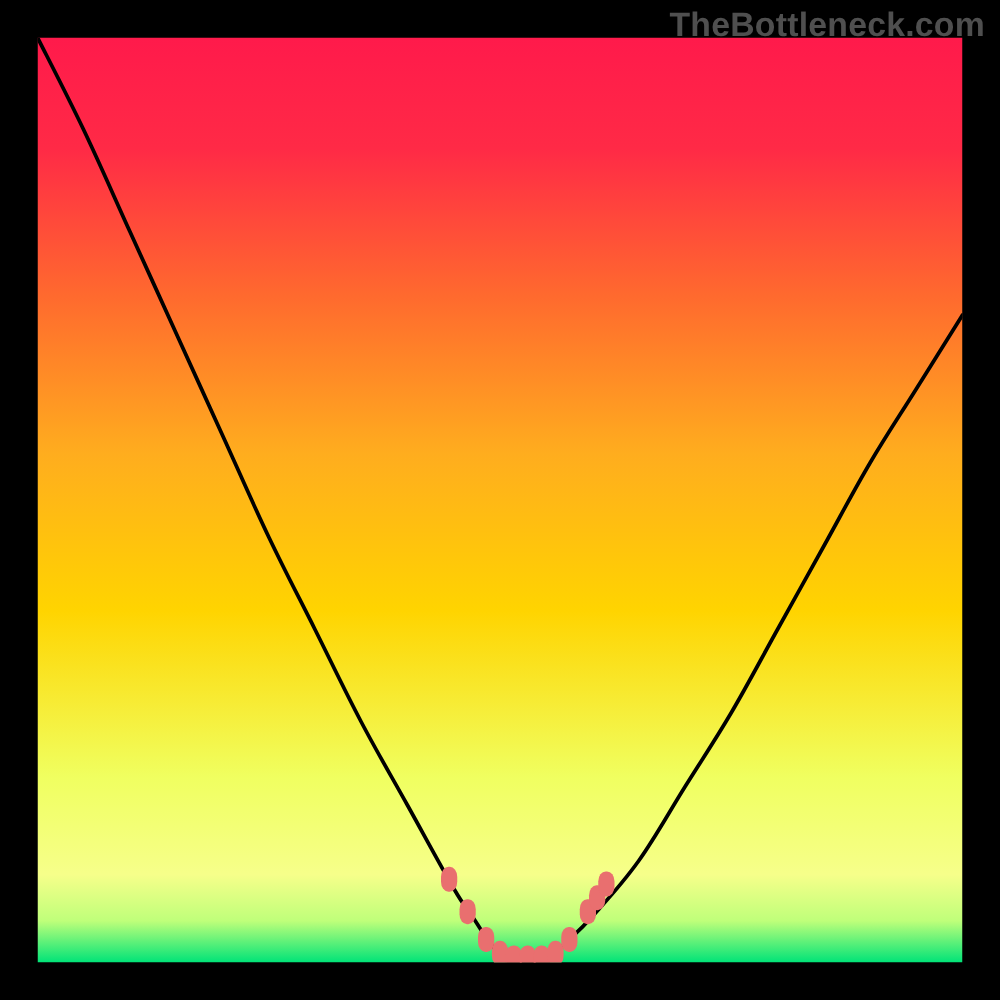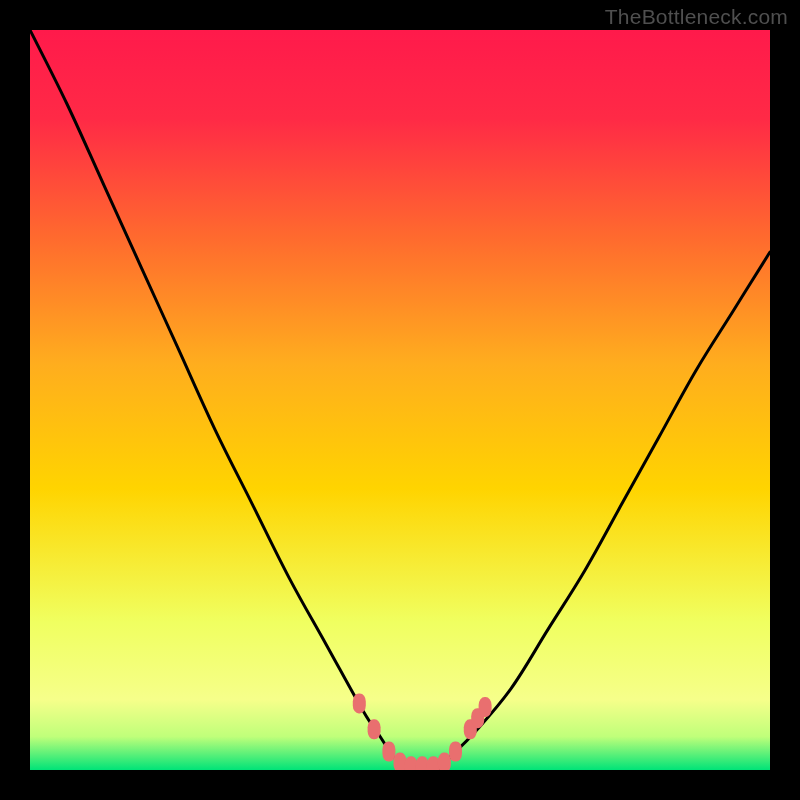--- a/index.html
+++ b/index.html
@@ -28,22 +28,22 @@
     inset: 0;
     width: 740px;
     height: 740px;
     display: block;
   }
   .watermark {
     position: absolute;
     top: 5px;
     right: 12px;
     color: #4f4f4f;
-    font-size: 21px;
-    font-weight: 400;
+    font-size: 27px;
+    font-weight: 700;
     letter-spacing: 0.2px;
     user-select: none;
     pointer-events: none;
   }
 </style>
 </head>
 <body>
 
 <div class="frame">
   <div class="plot-area">

